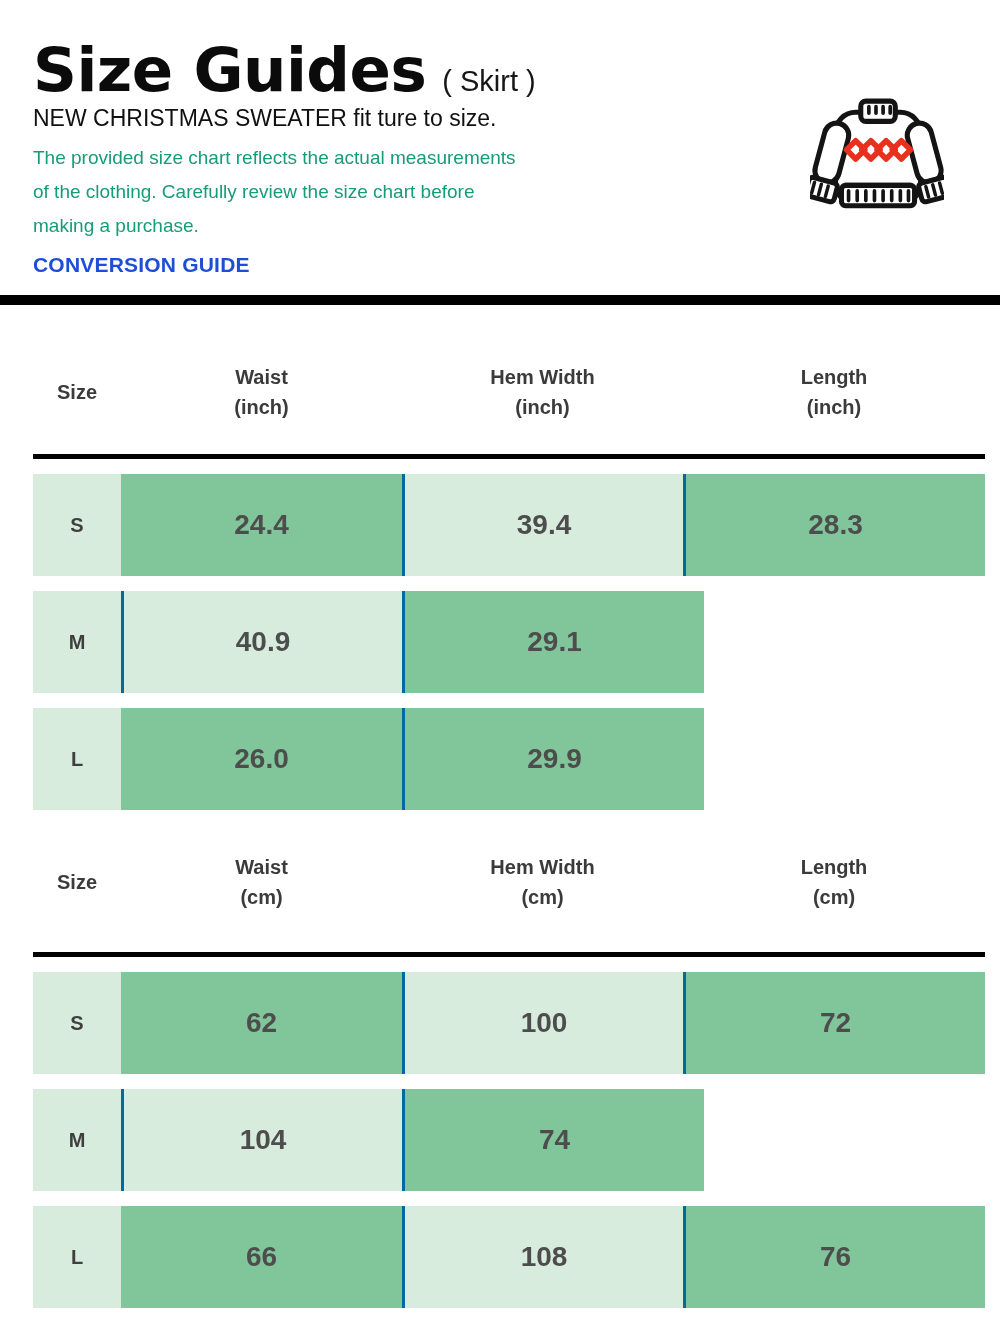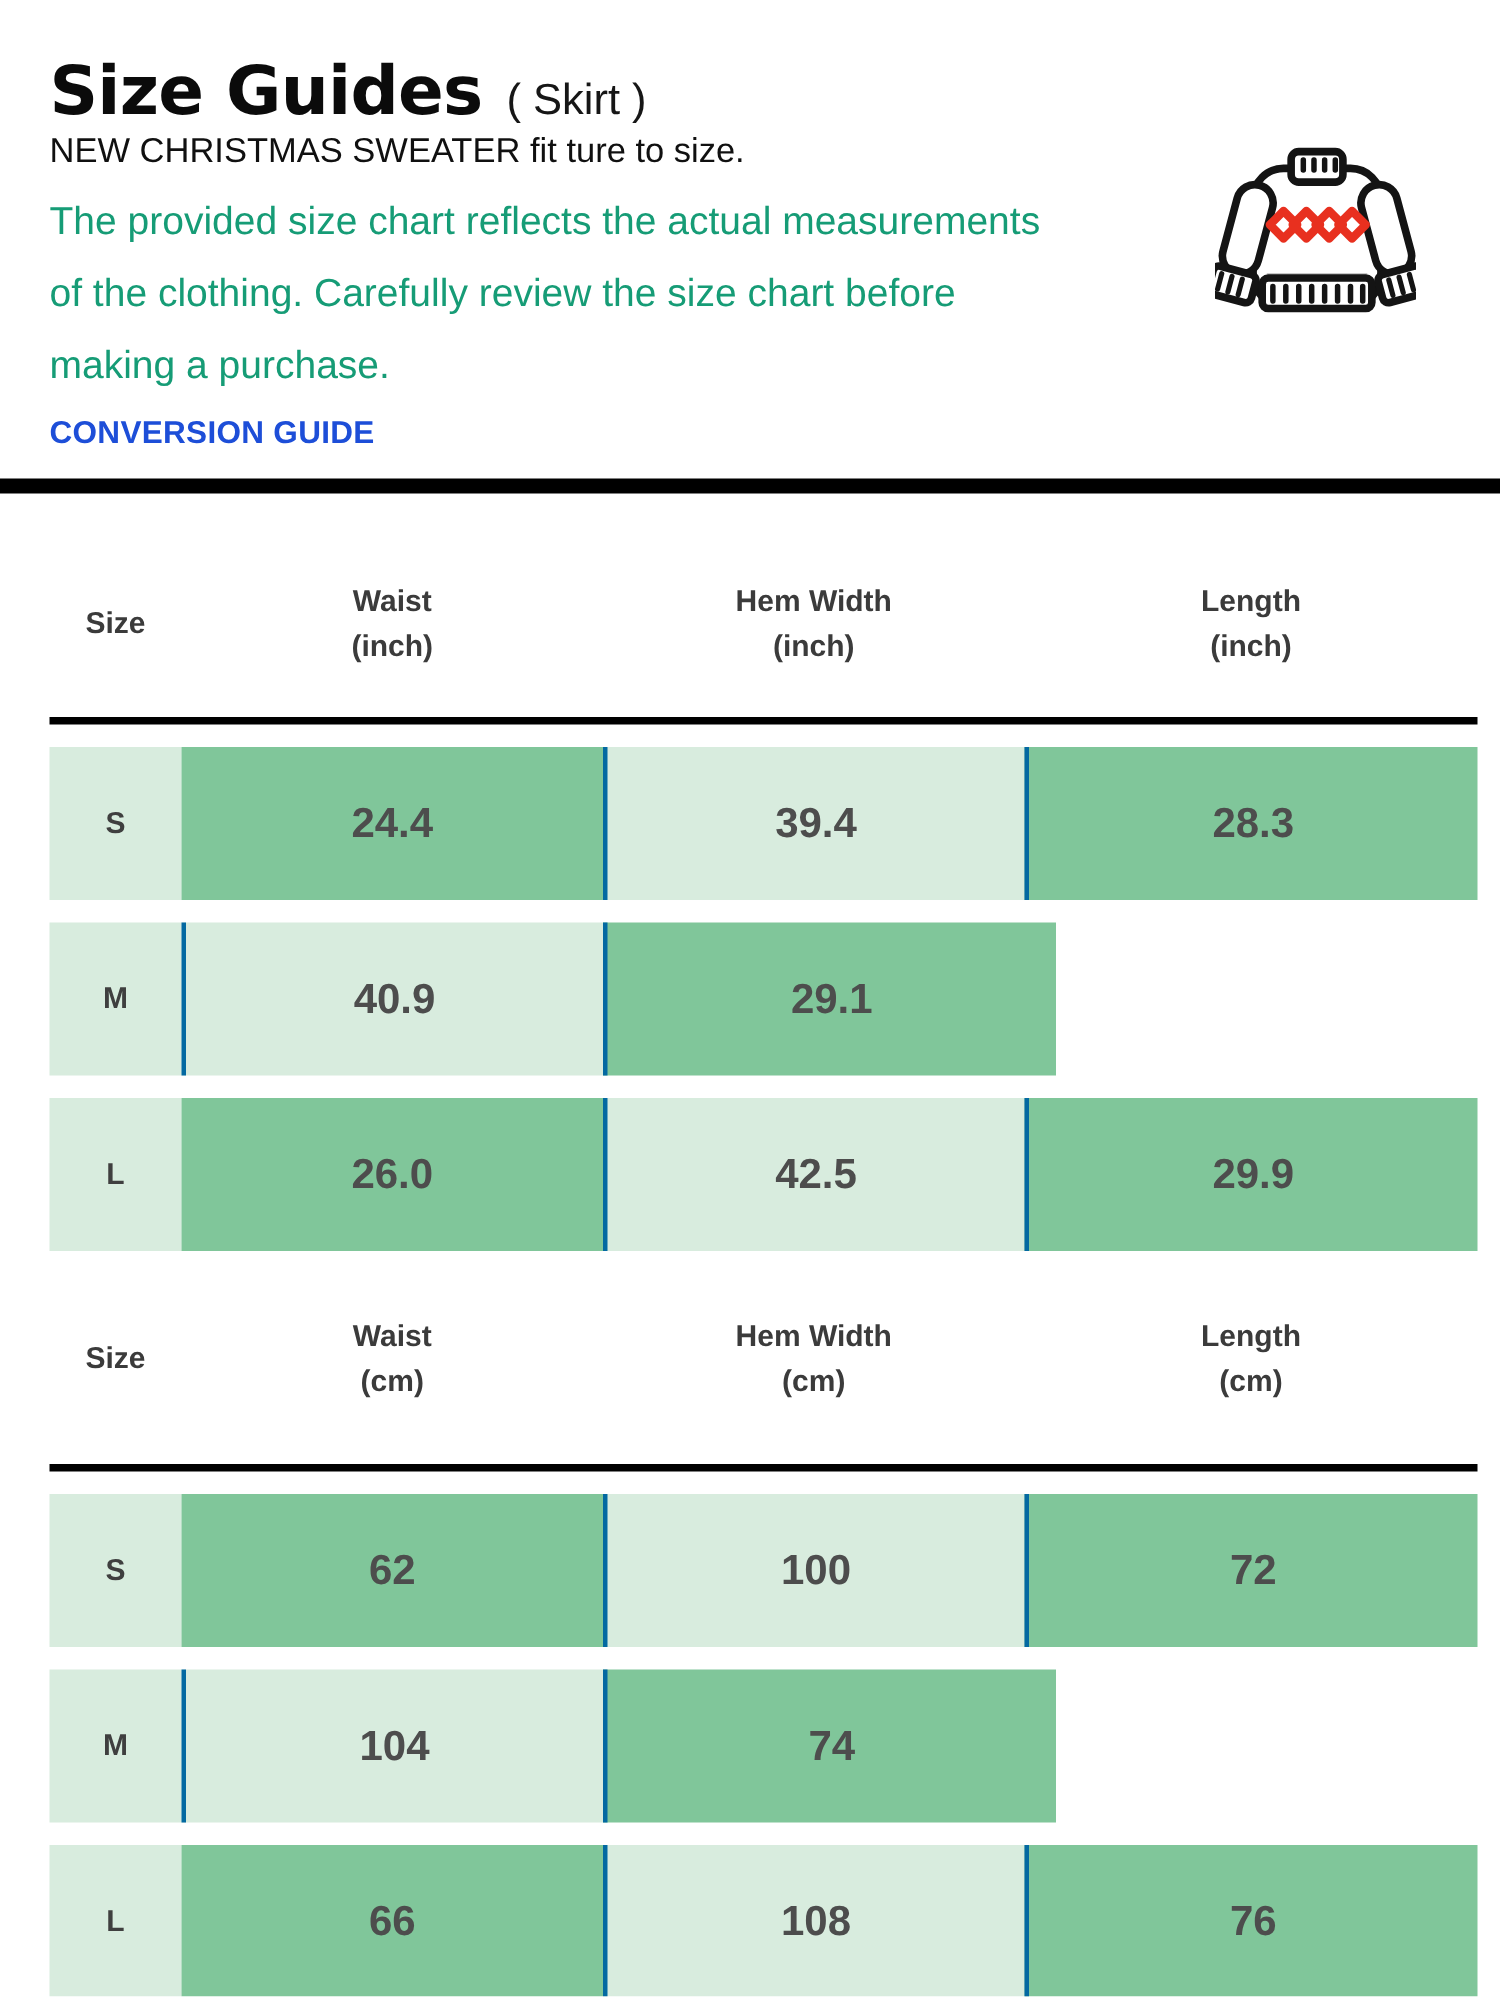--- a/index.html
+++ b/index.html
@@ -22,31 +22,31 @@
     position: relative;
     width: 1000px;
     height: 1331px;
     background: #fff;
     overflow: hidden;
   }
   .header { padding: 34px 33px 0 33px; position: relative; }
   .title-row { display: flex; align-items: baseline; gap: 16px; }
   .title {
     font-family: "DejaVu Sans", "Liberation Sans", sans-serif;
-    font-size: 45px;
+    font-size: 61px;
     font-weight: 700;
     letter-spacing: -0.5px;
     color: #0b0b0b;
   }
   .title-suffix { font-size: 29px; font-weight: 400; color: #161616; }
   .subtitle { font-size: 23px; color: #101010; }
   .description {
     margin-top: 9px;
-    font-size: 26px;
-    line-height: 48px;
+    font-size: 19px;
+    line-height: 34px;
     color: var(--text-green);
     white-space: pre-line;
   }
   .section-label {
     margin-top: 10px;
     font-size: 21px;
     font-weight: 700;
     letter-spacing: 0.2px;
     color: #1d4ed8;
   }
@@ -168,21 +168,20 @@
             <div class="td c3 bg-med">28.3</div>
           </div>
           <div class="tr">
             <div class="td c0 bg-light">M</div>
             <div class="td c2 bg-light">40.9</div>
             <div class="td c3 bg-med">29.1</div>
           </div>
           <div class="tr">
             <div class="td c0 bg-light">L</div>
             <div class="td c1 bg-med">26.0</div>
-            <div class="td c2 bg-light">42.5</div>
             <div class="td c3 bg-med">29.9</div>
           </div>
         </div>
     </div>
 
     <div>
       <div class="thead cm">
           <div class="th c0">
             <div>Size</div>
           </div>

